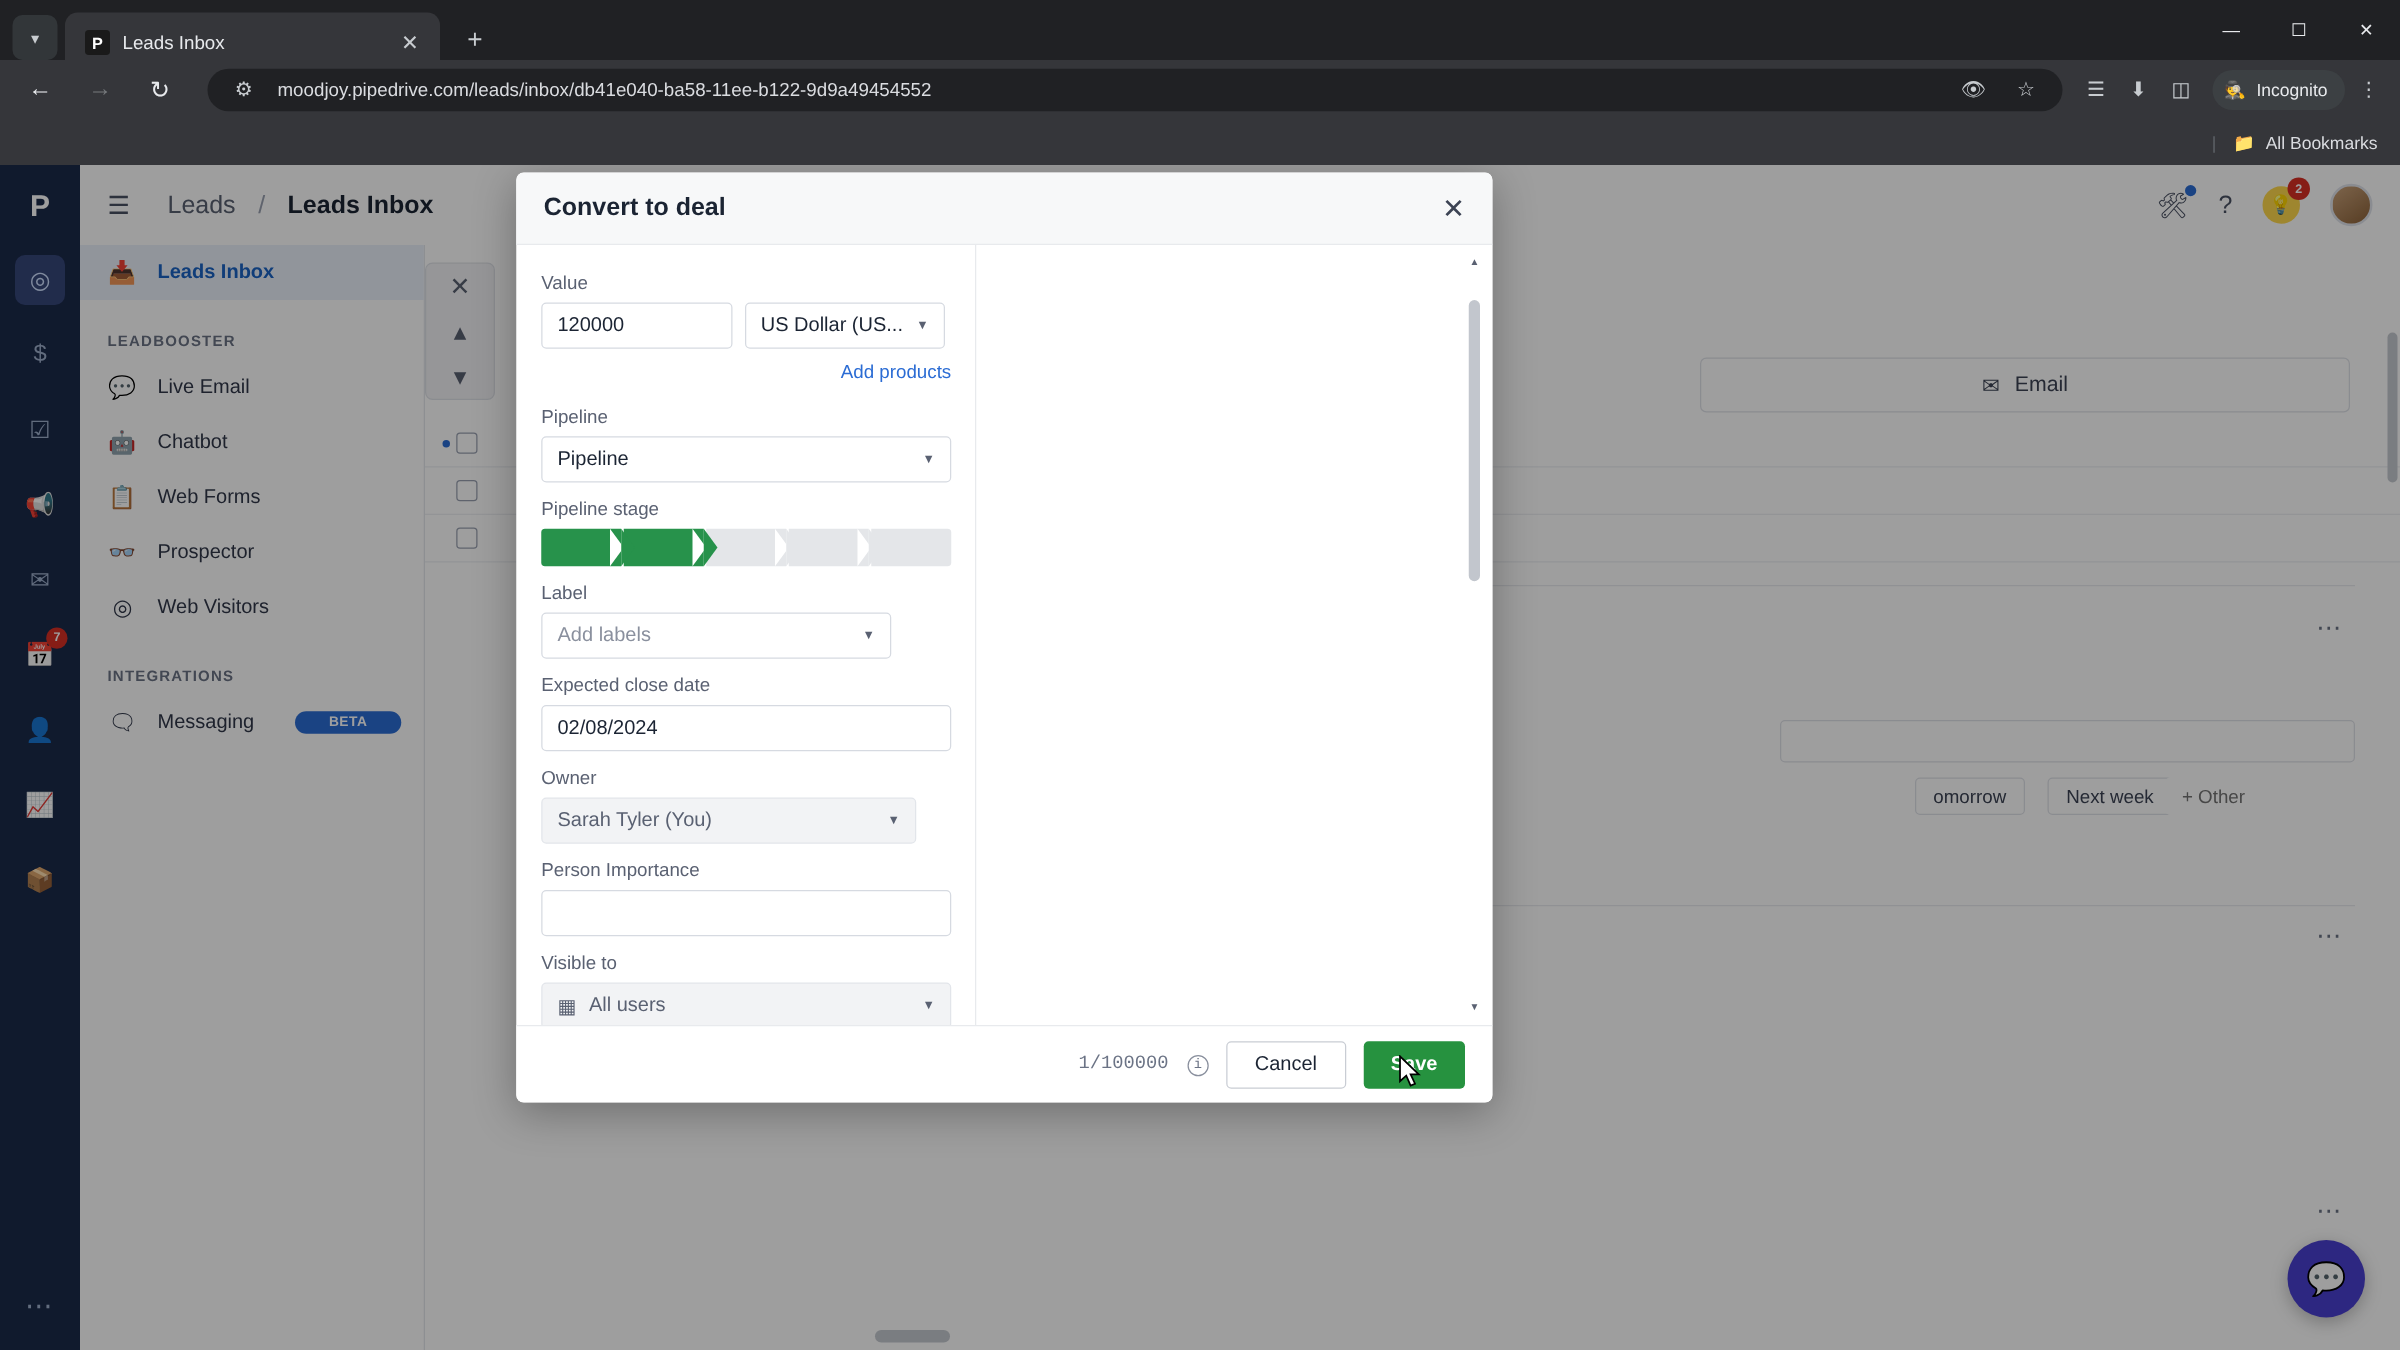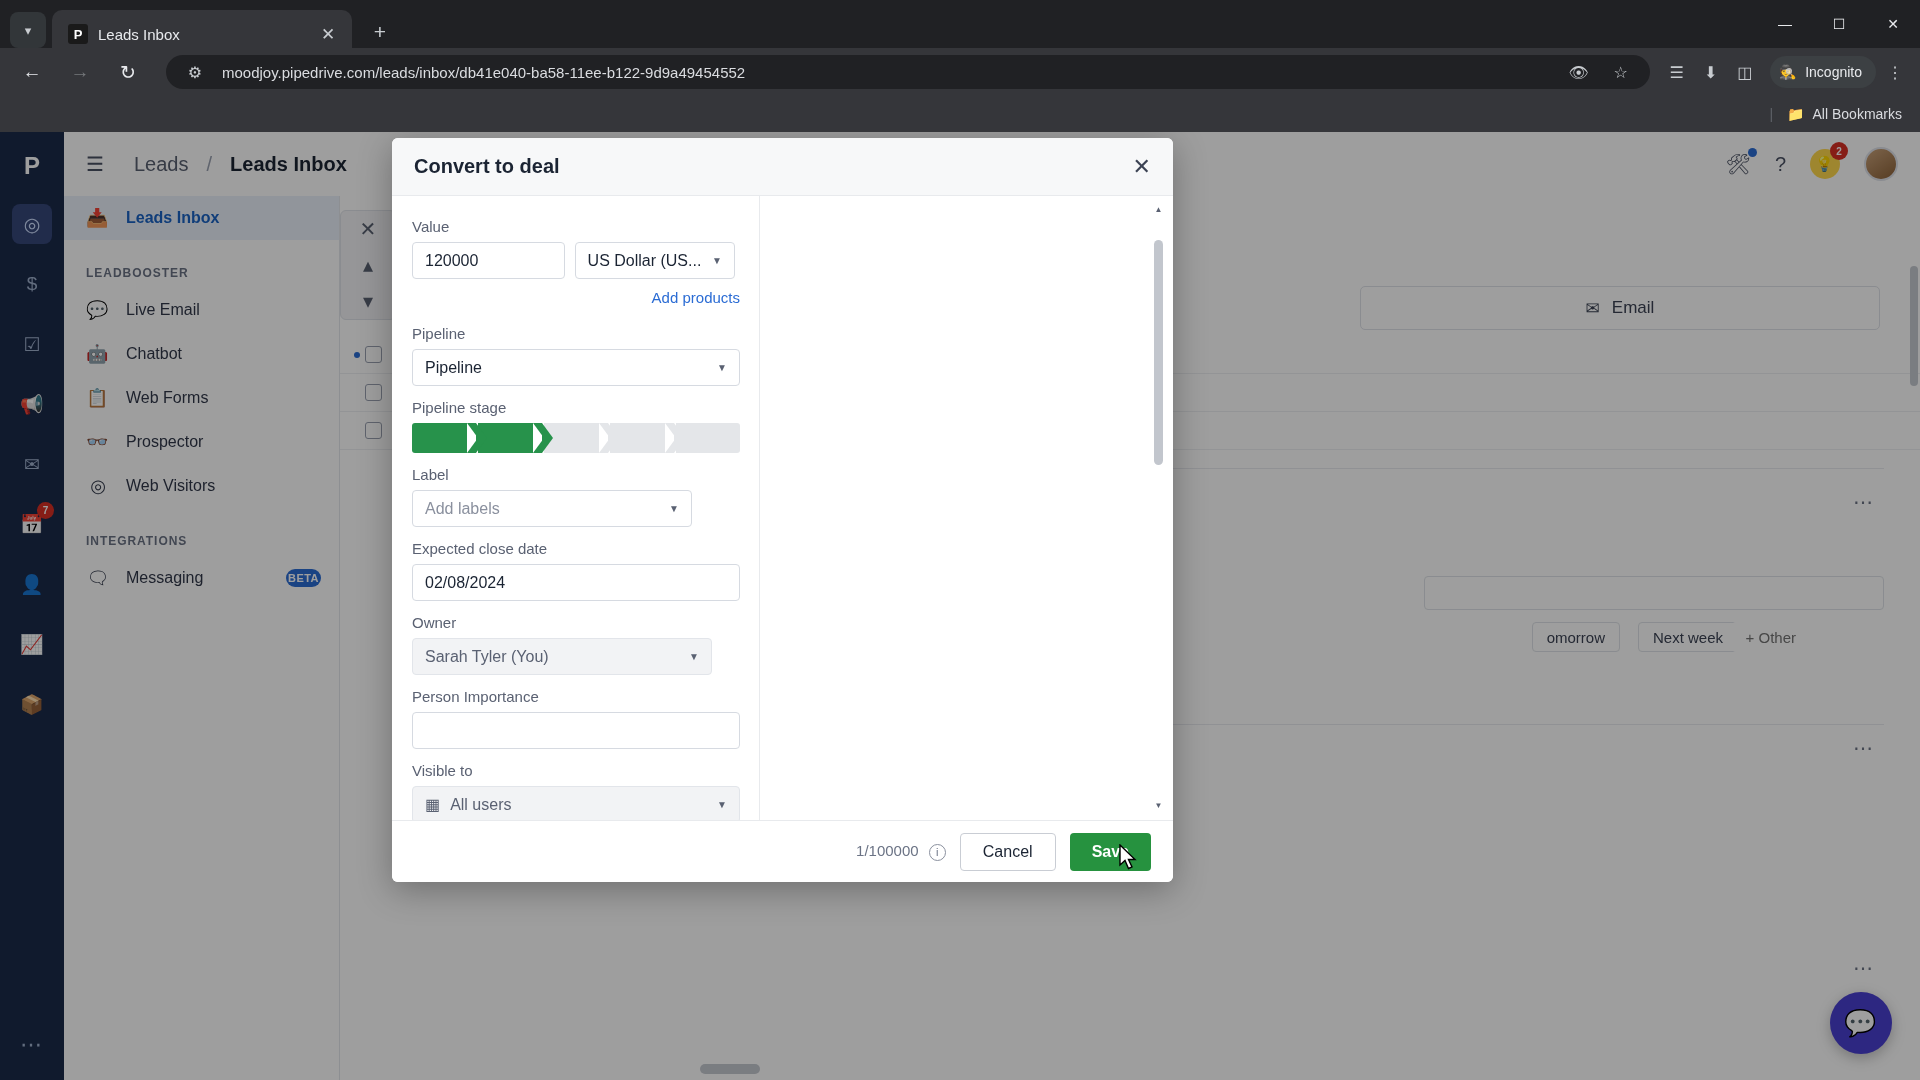--- a/index.html
+++ b/index.html
@@ -126,21 +126,21 @@
     padding: 0 18px 0 22px; color: #31384a; font-size: 16px;
   }
   .nav-item.selected { background: #eaf1fb; color: #1a63c4; font-weight: 600; }
   .nav-item .ico { width: 24px; display: flex; align-items: center; justify-content: center; font-size: 18px; }
   .nav-group {
     padding: 26px 0 8px 22px; color: #6b7385; font-size: 12px;
     letter-spacing: 0.08em; font-weight: 600;
   }
   .beta-badge {
     margin-left: auto; background: #2b6cd4; color: #fff; font-size: 11px;
-    font-weight: bold; border-radius: 10px; padding: 3px 2px; letter-spacing: .04em;
+    font-weight: bold; border-radius: 10px; padding: 3px 27px; letter-spacing: .04em;
   }
 
   
   .pd-header {
     position: absolute; left: 64px; right: 0; top: 0; height: 64px;
     display: flex; align-items: center; padding: 0 22px; gap: 18px; z-index: 6;
     background: #fff;
   }
   .burger { font-size: 20px; color: #4a5163; width: 30px; }
   .crumb { font-size: 20px; color: #5a6172; }
@@ -211,21 +211,21 @@
   .bg-vscroll .thumb { position: absolute; top: 0; width: 8px; height: 120px; background: #c6cad1; border-radius: 4px;}
   .chat-fab {
     position: absolute; right: 28px; bottom: 26px; width: 62px; height: 62px;
     border-radius: 50%; background: #4a3fd0; display: flex; align-items: center;
     justify-content: center; color: #fff; font-size: 26px;
     box-shadow: 0 4px 14px rgba(0,0,0,.25);
   }
 
   
   .modal {
-    position: absolute; left: 392px; top: 6px; width: 781px; height: 744px;
+    position: absolute; left: 413px; top: 6px; width: 781px; height: 744px;
     background: #fff; border-radius: 6px; z-index: 50;
     box-shadow: 0 8px 34px rgba(0,0,0,.3);
     display: flex; flex-direction: column; overflow: hidden;
   }
   .modal-head {
     height: 58px; background: #f7f8f9; border-bottom: 1px solid #e8eaed;
     display: flex; align-items: center; padding: 0 22px; flex: 0 0 auto;
   }
   .modal-title { font-size: 20px; font-weight: bold; color: #1b2433; }
   .modal-x { margin-left: auto; font-size: 22px; color: #3c4354; }
@@ -279,21 +279,21 @@
   .form-scroll .arrow {
     position: absolute; left: 0; width: 9px; text-align: center;
     color: #5a6172; font-size: 8px; line-height: 8px;
   }
 
   .modal-foot {
     height: 62px; border-top: 1px solid #e8eaed; background: #fff;
     display: flex; align-items: center; justify-content: flex-end;
     padding: 0 22px; gap: 14px; flex: 0 0 auto;
   }
-  .counter { color: #6b7385; font-size: 15px; }
+  .counter { color: #6b7385; font-size: 15px; font-family: Liberation Mono, monospace; }
   .info-ic {
     width: 17px; height: 17px; border-radius: 50%; border: 1.5px solid #8a909e;
     color: #6b7385; font-size: 11px; display: inline-flex;
     align-items: center; justify-content: center; margin-left: 6px;
   }
   .btn {
     height: 38px; border-radius: 4px; padding: 0 22px; font-size: 16px;
     display: flex; align-items: center; justify-content: center;
   }
   .btn.secondary { border: 1px solid #c9cdd4; color: #1b2433; background: #fff; }

